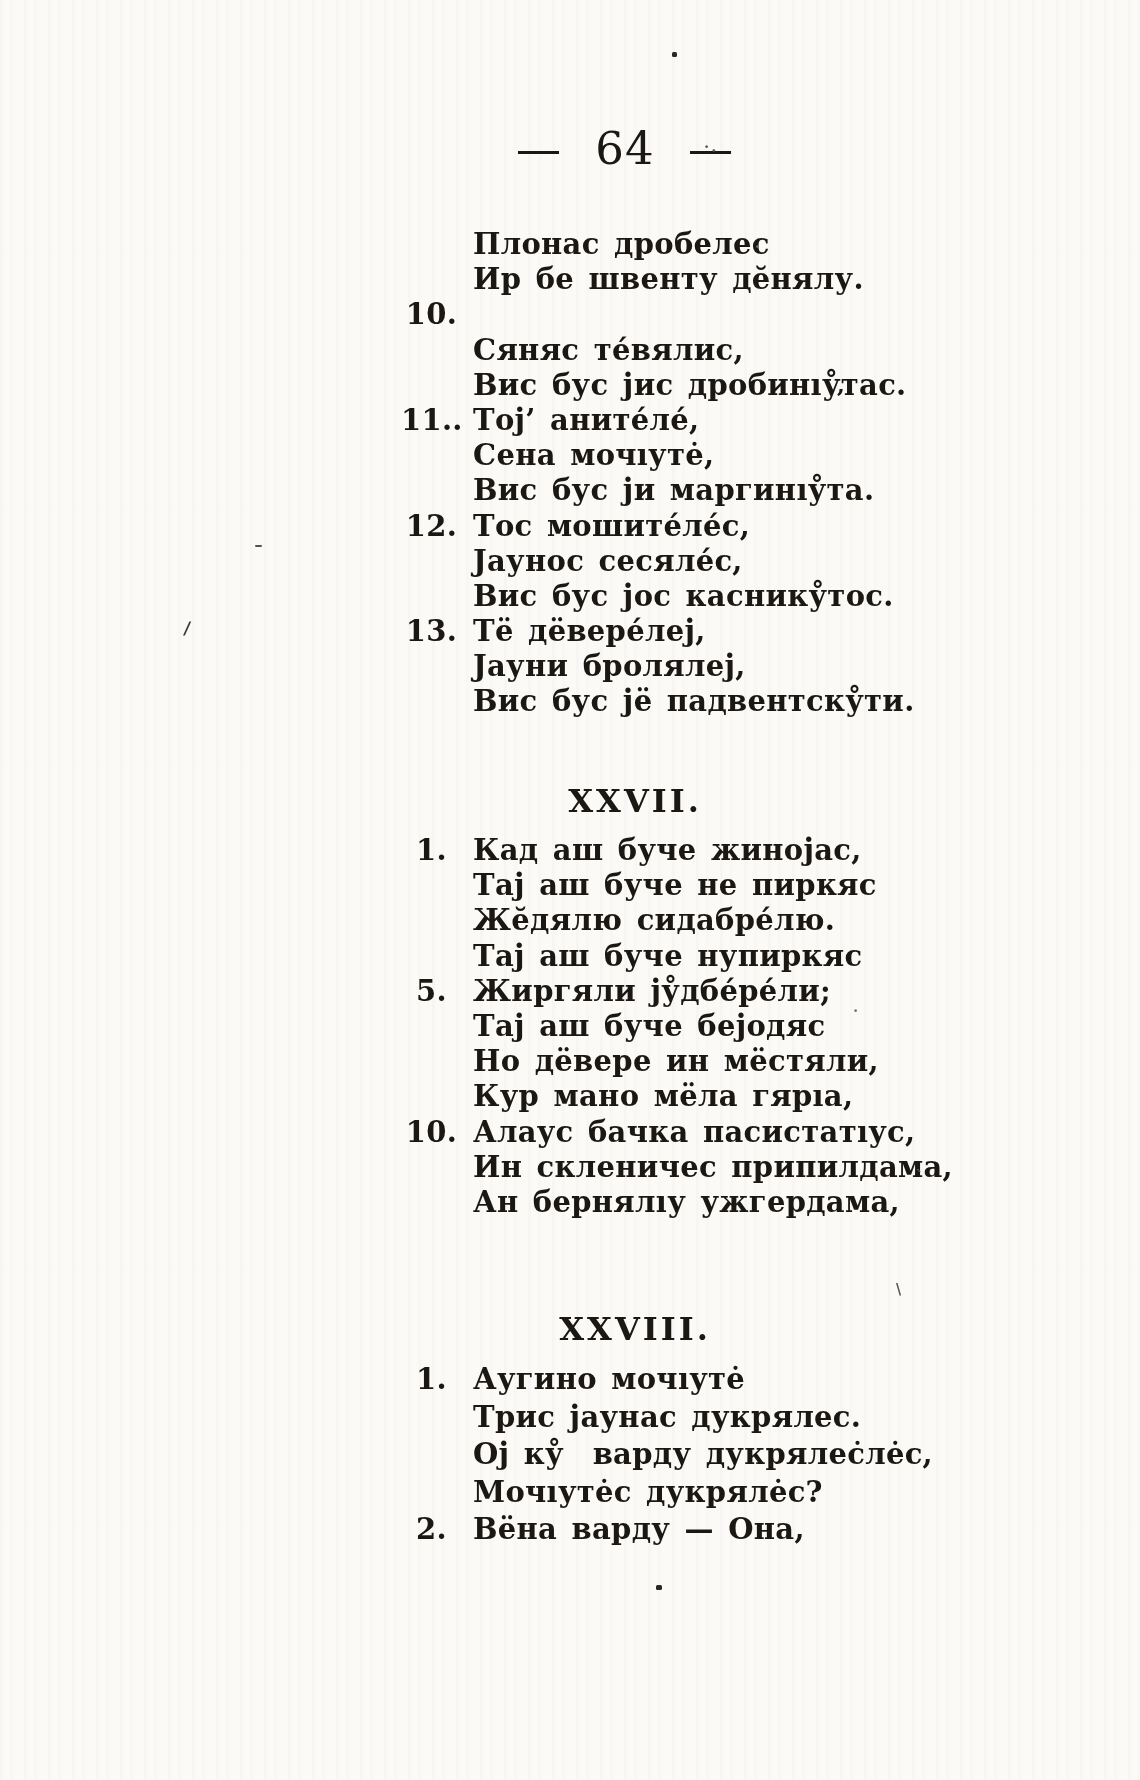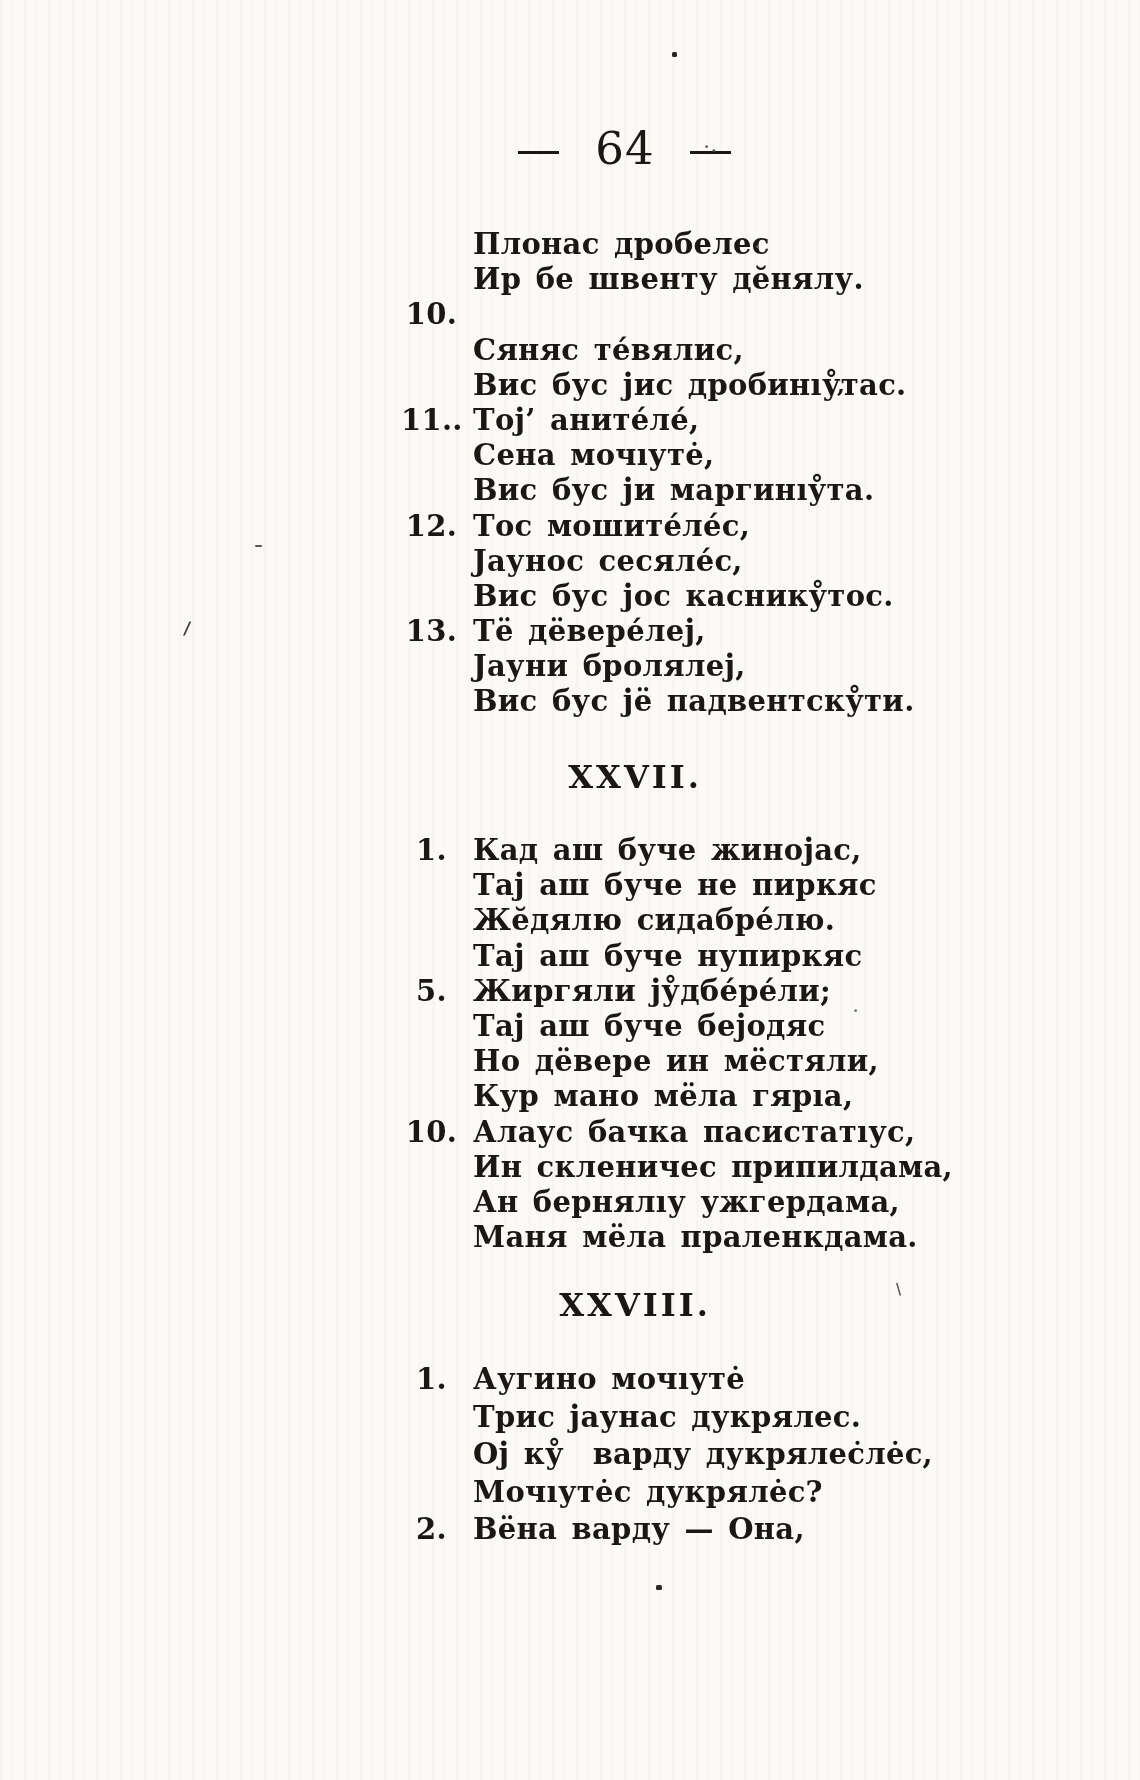--- a/index.html
+++ b/index.html
@@ -70,20 +70,21 @@
   .stanza-c .line { height: 37.5px; }
 
   .song-heading {
     position: absolute;
     left: 135px;
     width: 1000px;
     text-align: center;
     font-size: 32px;
     font-weight: 700;
     letter-spacing: 3px;
+    margin-top: 24px;
   }
   .heading-xxvii  { top: 758px; }
   .heading-xxviii { top: 1286px; }
 
   
   .mark {
     position: absolute;
     font-weight: 700;
     color: #40403e;
     line-height: 1;
@@ -207,24 +208,20 @@
     <span class="txt">Алаус бачка пасистатıус,</span>
   </div>
   <div class="line">
     <span class="num"></span>
     <span class="txt">Ин скленичес припилдама,</span>
   </div>
   <div class="line">
     <span class="num"></span>
     <span class="txt">Ан бернялıу ужгердама,</span>
   </div>
-  <div class="line">
-    <span class="num"></span>
-    <span class="txt">Маня мёла праленкдама.</span>
-  </div>
 </div>
 
 <div class="song-heading heading-xxviii">XXVIII.</div>
 
 <div class="stanza stanza-c">
   <div class="line">
     <span class="num">1.</span>
     <span class="txt">Аугино мочıуте̇</span>
   </div>
   <div class="line">

